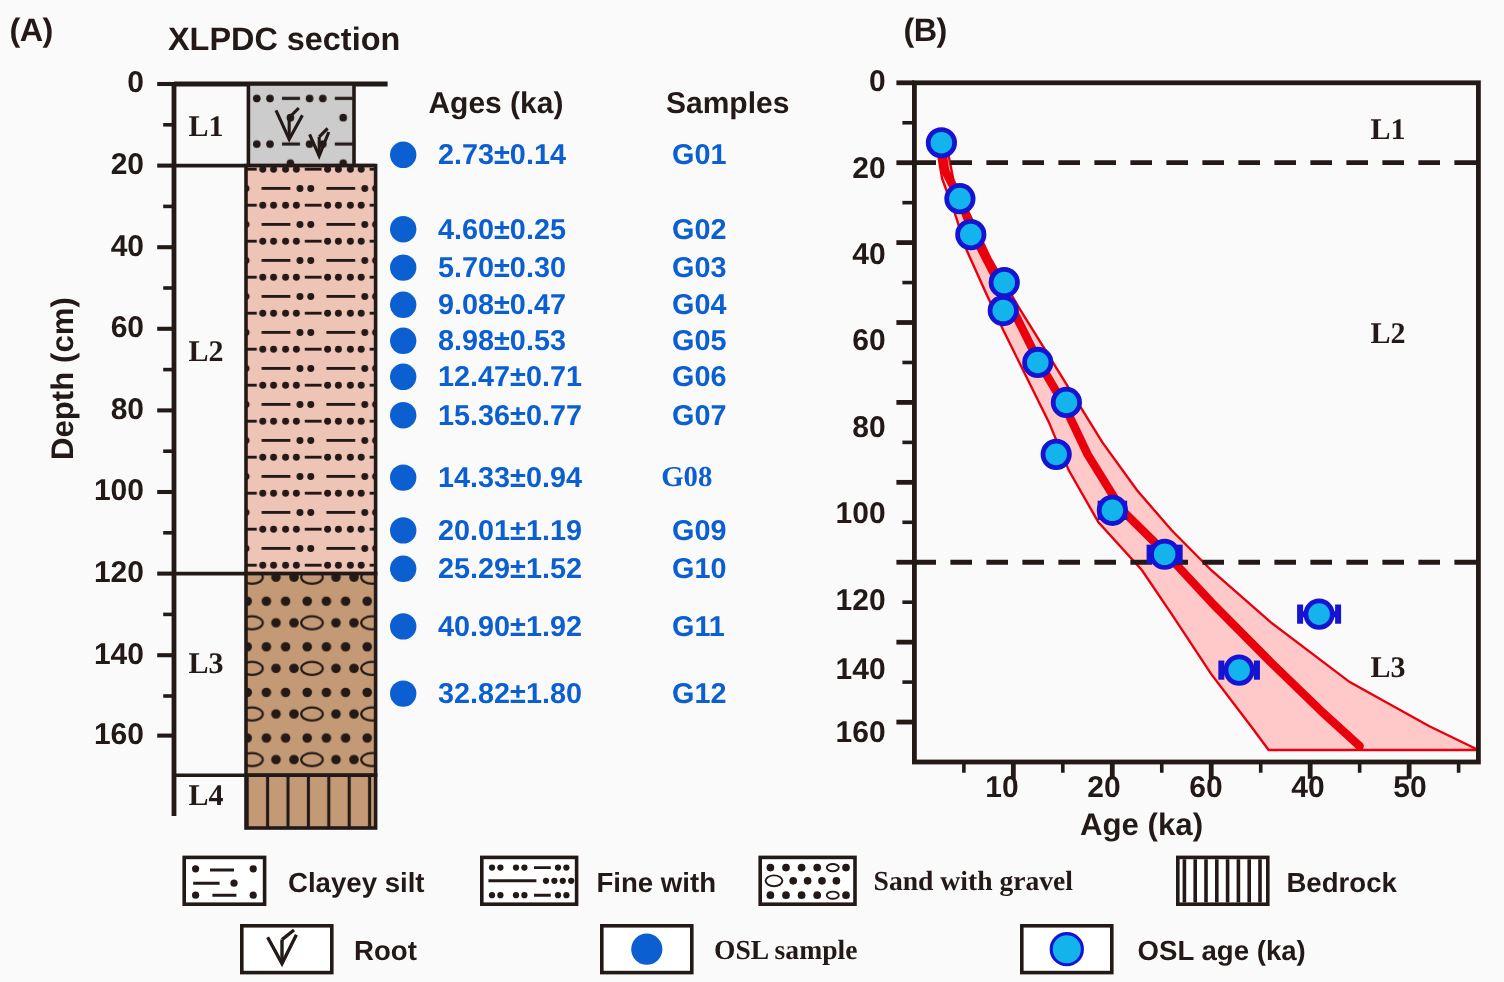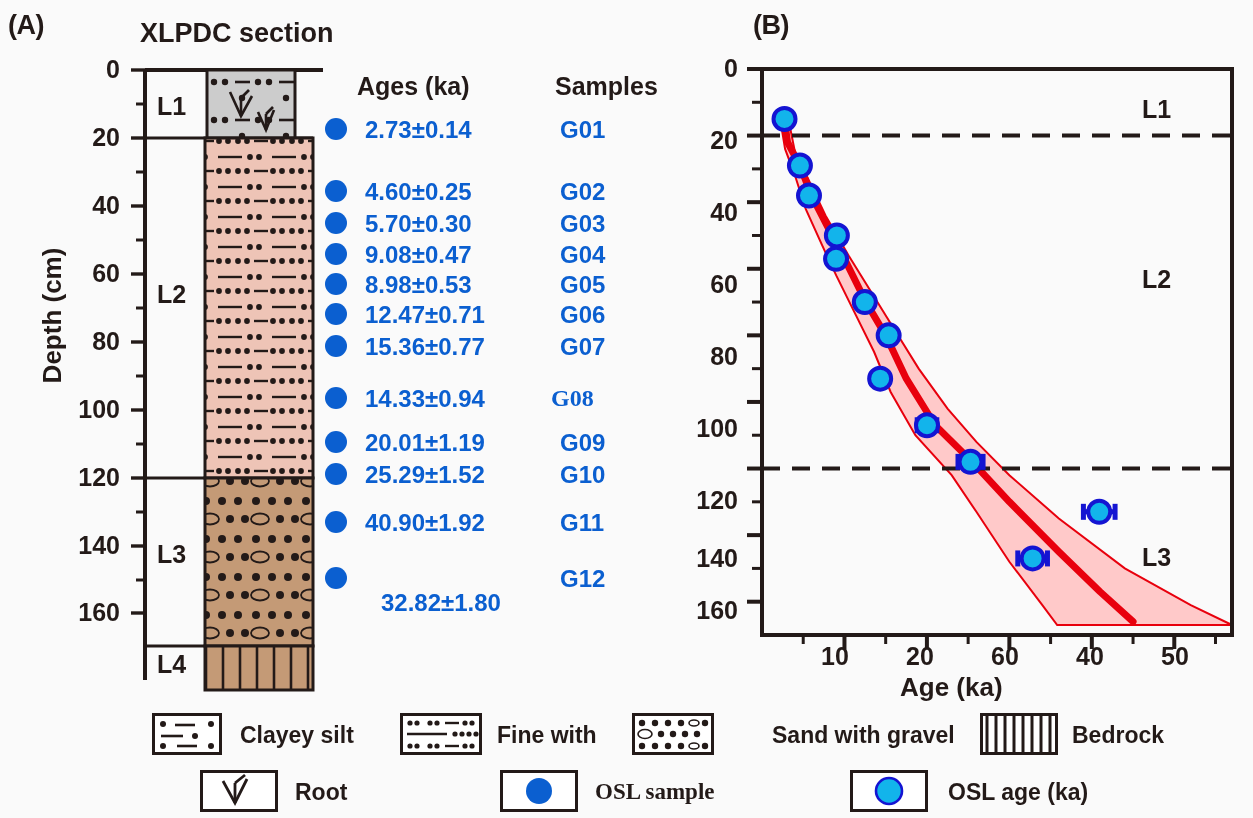--- a/index.html
+++ b/index.html
@@ -3,21 +3,21 @@
 <meta charset="utf-8">
 <style>
   html,body{margin:0;padding:0;background:#fafafa;}
   body{width:1253px;height:818px;position:relative;font-family:"Liberation Sans",sans-serif;color:#231a18;overflow:hidden;}
   .abs{position:absolute;}
   .panel-label{font-size:27px;font-weight:bold;letter-spacing:-0.5px;}
   .col-title{font-size:27px;font-weight:bold;}
   .hdr{font-size:25px;font-weight:bold;}
   .blue-txt{color:#0b5fd0;font-weight:bold;font-size:24px;white-space:nowrap;}
   .tick-lbl{font-size:25px;font-weight:bold;text-align:right;}
-  .layer-lbl{font-size:25px;font-weight:bold;}
+  .layer-lbl{font-size:25px;font-weight:bold;font-family:Liberation Serif, serif;}
   .dotBlue{width:22px;height:22px;border-radius:50%;background:#0b5fd0;}
   .legend-txt{font-size:23px;font-weight:bold;white-space:nowrap;}
   .legend-box{border:3px solid #231a18;background:#fff;box-sizing:border-box;}
   svg{display:block;overflow:visible;}
 </style>
 </head>
 <body>
 
 <div class="abs panel-label" style="left:8px;top:10px;">(A)</div>
 <div class="abs col-title" style="left:140px;top:18px;">XLPDC section</div>
@@ -188,21 +188,21 @@
   <span class="abs blue-txt" style="left:40px;top:0;">25.29±1.52</span>
   <span class="abs blue-txt" style="left:235px;top:0;">G10</span>
 </div>
 <div class="abs" style="left:325px;top:509px;">
   <span class="abs dotBlue" style="left:0;top:2px;"></span>
   <span class="abs blue-txt" style="left:40px;top:0;">40.90±1.92</span>
   <span class="abs blue-txt" style="left:235px;top:0;">G11</span>
 </div>
 <div class="abs" style="left:325px;top:565px;">
   <span class="abs dotBlue" style="left:0;top:2px;"></span>
-  <span class="abs blue-txt" style="left:56px;top:0;margin-top:24px;">32.82±1.80</span>
+  <span class="abs blue-txt" style="left:40px;top:0;">32.82±1.80</span>
   <span class="abs blue-txt" style="left:235px;top:0;">G12</span>
 </div>
 
 <div class="abs panel-label" style="left:753px;top:10px;">(B)</div>
 
 <svg class="abs" style="left:700px;top:0;" width="553" height="700">
     <polygon points="80.14035087719299,118.94117647058823 85.08771929824562,148.90588235294118 94.98245614035088,175.54117647058825 105.7017543859649,208.83529411764707 122.19298245614036,245.45882352941177 136.21052631578948,275.42352941176466 156,315.3764705882353 174.140350877193,352 190.63157894736844,391.9529411764706 215.3684210526316,435.2352941176471 251.64912280701753,475.18823529411765 276.38596491228066,511.81176470588235 309.36842105263156,561.7529411764706 342.35087719298247,605.035294117647 357.1929824561403,625.0117647058823 532,625.0117647058823 490.77192982456137,605.035294117647 424.8070175438596,568.4117647058823 358.84210526315786,518.4705882352941 309.36842105263156,475.18823529411765 276.38596491228066,441.8941176470588 247.5263157894737,408.59999999999997 218.66666666666666,368.6470588235294 193.9298245614035,328.6941176470588 169.19298245614033,288.74117647058824 148.57894736842104,255.4470588235294 125.49122807017544,215.49411764705883 108.17543859649123,178.87058823529412 94.98245614035088,152.23529411764707 88.3859649122807,118.94117647058823" fill="#ffc9c9" stroke="#e8000d" stroke-width="2"></polygon>
     <polyline points="84.26315789473685,118.94117647058823 87.56140350877193,142.24705882352941 99.9298245614035,165.5529411764706 111.47368421052632,195.51764705882354 132.08771929824562,235.47058823529412 144.4561403508772,258.77647058823527 165.89473684210526,302.0588235294117 185.68421052631578,335.3529411764706 206.2982456140351,378.6352941176471 235.1578947368421,425.2470588235294 272.2631578947369,461.8705882352941 309.36842105263156,501.8235294117647 358.84210526315786,551.7647058823529 400.0701754385965,591.7176470588236 433.0526315789474,621.6823529411764" fill="none" stroke="#e8000d" stroke-width="7" stroke-linejoin="round" stroke-linecap="round"></polyline>
     <line x1="62" y1="135.58823529411765" x2="532" y2="135.58823529411765" stroke="#231a18" stroke-width="4" stroke-dasharray="18 12"></line>
     <line x1="62" y1="468.5294117647059" x2="532" y2="468.5294117647059" stroke="#231a18" stroke-width="4" stroke-dasharray="18 12"></line>
@@ -369,21 +369,21 @@
     <circle cx="50" cy="18" r="3.2" fill="#231a18"></circle>
       <circle cx="62" cy="18" r="3.2" fill="#231a18"></circle>
     <circle cx="7" cy="30" r="3.2" fill="#231a18"></circle>
       <circle cx="20" cy="30" r="3.2" fill="#231a18"></circle>
     <circle cx="33" cy="30" r="3.2" fill="#231a18"></circle>
       <circle cx="46" cy="30" r="3.2" fill="#231a18"></circle>
     <ellipse cx="59" cy="30" rx="5" ry="3" fill="none" stroke="#231a18" stroke-width="1.6"></ellipse>
     <circle cx="70" cy="30" r="3.2" fill="#231a18"></circle>
   </svg>
 </div>
-<div class="abs legend-txt" style="left:772px;top:722px;">Sand with gravel</div>
+<div class="abs legend-txt" style="left:728px;top:722px;font-family:Liberation Serif, serif;">Sand with gravel</div>
 
 <div class="abs legend-box" style="left:980px;top:713px;width:78px;height:42px;">
   <svg width="72" height="36">
     <line x1="4" y1="0" x2="4" y2="36" stroke="#231a18" stroke-width="3"></line>
     <line x1="13" y1="0" x2="13" y2="36" stroke="#231a18" stroke-width="3"></line>
     <line x1="22" y1="0" x2="22" y2="36" stroke="#231a18" stroke-width="3"></line>
     <line x1="31" y1="0" x2="31" y2="36" stroke="#231a18" stroke-width="3"></line>
     <line x1="40" y1="0" x2="40" y2="36" stroke="#231a18" stroke-width="3"></line>
     <line x1="49" y1="0" x2="49" y2="36" stroke="#231a18" stroke-width="3"></line>
     <line x1="58" y1="0" x2="58" y2="36" stroke="#231a18" stroke-width="3"></line>

